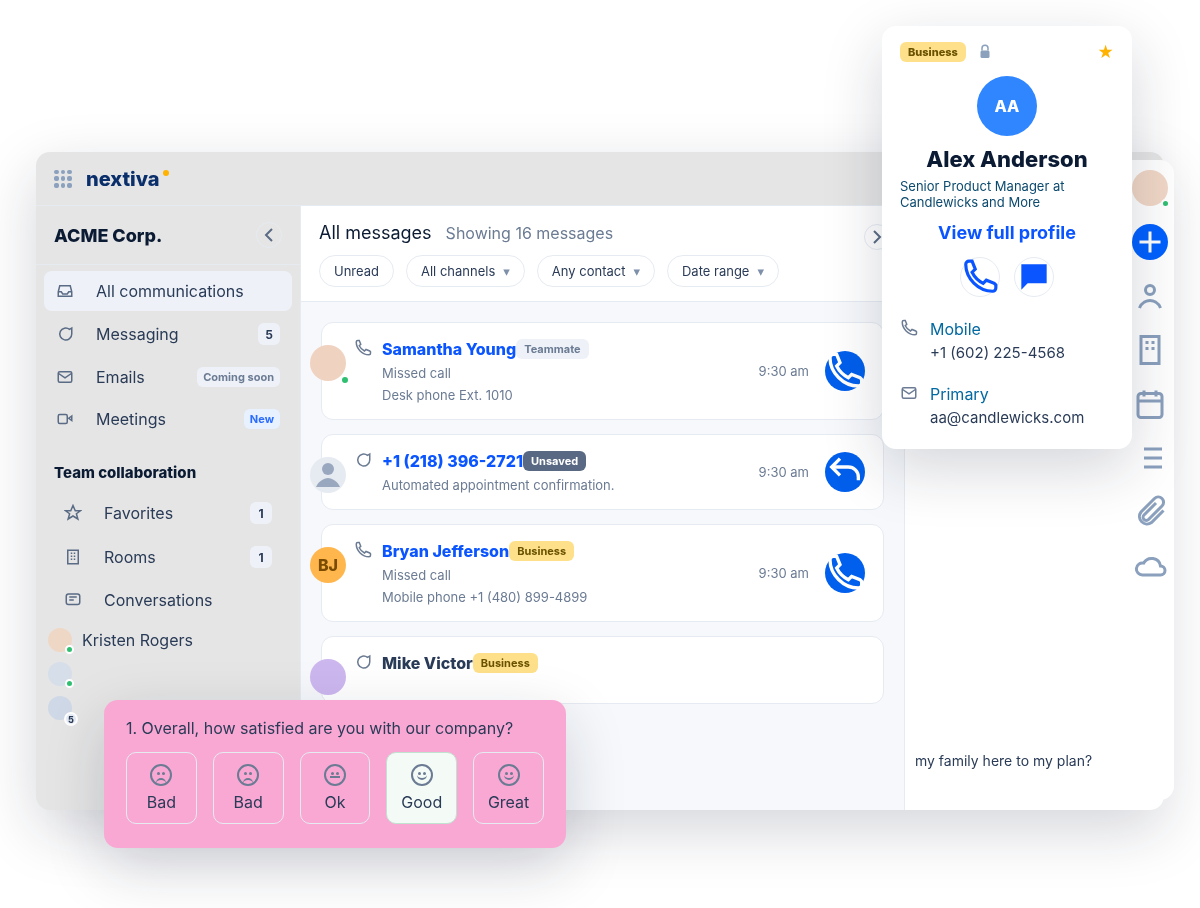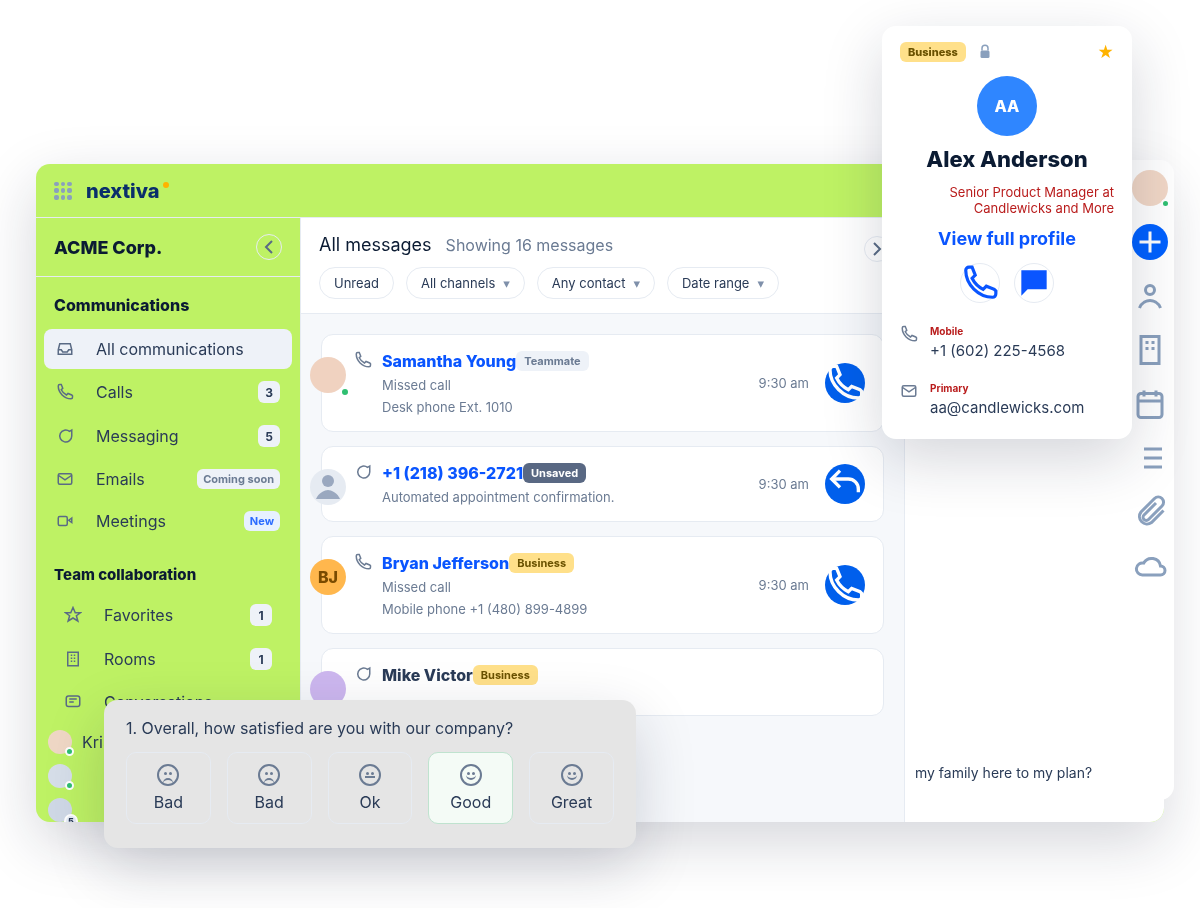--- a/index.html
+++ b/index.html
@@ -3,21 +3,21 @@
 <meta charset="utf-8">
 <style>
   :root{
     --blue:#005fec; --blue2:#0061ff; --text:#0b1b33; --muted:#6b7b93;
     --line:#e6ebf2; --bg:#f4f7fb; --chip:#eef2f8; --badge:#ffe082;
     --green:#2fbf71; --card:#ffffff; --shadow:0 20px 60px rgba(20,30,55,.18);
   }
   *{box-sizing:border-box; font-family:Inter,system-ui,Segoe UI,Arial,sans-serif}
   body{margin:0;background:#fff;color:var(--text);min-width:1200px;height:908px;position:relative;overflow:hidden}
   
-  .app{position:absolute;left:36px;top:164px;width:1128px;height:658px;background:#bef264;border-radius:14px;box-shadow:var(--shadow);overflow:hidden;display:flex;flex-direction:column}
+  .app{position:absolute;left:36px;top:152px;width:1128px;height:658px;background:#e5e5e5;border-radius:14px;box-shadow:var(--shadow);overflow:hidden;display:flex;flex-direction:column}
   .topbar{height:54px;display:flex;align-items:center;gap:14px;padding:0 18px;border-bottom:1px solid var(--line)}
   .grid-icon{width:18px;height:18px;display:grid;grid-template-columns:repeat(3,1fr);grid-gap:2px}
   .grid-icon span{background:#8aa0bd;border-radius:2px}
   .logo{display:flex;align-items:center;gap:6px;font-weight:800;color:#0a2f6b;font-size:20px}
   .logo .dot{width:6px;height:6px;background:#ffb300;border-radius:50%;margin-left:-3px;margin-top:-12px}
   .search{margin-left:auto;display:flex;align-items:center;gap:8px;border:1px solid var(--line);border-radius:8px;height:34px;padding:0 10px;color:var(--muted);width:86px;overflow:hidden}
   .main{flex:1;display:flex;min-height:0}
   
   .sidebar{width:265px;border-right:1px solid var(--line);display:flex;flex-direction:column}
   .org{display:flex;align-items:center;justify-content:space-between;padding:16px 18px;border-bottom:1px solid var(--line)}
@@ -73,30 +73,30 @@
   .rail .ava{background:#f1d7c6;position:relative}
   .rail .ava .dot{position:absolute;right:-2px;bottom:-2px;width:9px;height:9px;border-radius:50%;background:var(--green);border:2px solid #fff}
   
   .profile{position:absolute;right:68px;top:26px;width:250px;background:#fff;border-radius:14px;box-shadow:var(--shadow);padding:16px 18px 22px}
   .p-top{display:flex;align-items:center;gap:10px}
   .p-badge{background:#ffe08a;color:#6b5200;font-size:11px;font-weight:800;border-radius:6px;padding:3px 8px}
   .lock{color:#8aa0bd}
   .star{margin-left:auto;color:#ffb300}
   .p-ava{width:60px;height:60px;border-radius:50%;background:#2f86ff;color:#fff;display:flex;align-items:center;justify-content:center;font-weight:800;margin:14px auto 10px}
   .p-name{text-align:center;font-weight:800;font-size:22px}
-  .p-role{text-align:right;color:#b91c1c;font-size:13px;margin-top:12px}
+  .p-role{text-align:left;color:#0c4a6e;font-size:13px;margin-top:6px}
   .p-link{display:block;text-align:center;color:#0a55ff;font-weight:700;margin-top:12px;font-size:18px}
   .p-actions{display:flex;justify-content:center;gap:14px;margin-top:14px}
   .p-act{width:40px;height:40px;border-radius:50%;border:1px solid var(--line);display:flex;align-items:center;justify-content:center;color:#0a55ff}
   .p-section{margin-top:22px;display:flex;gap:12px}
   .p-section .col{color:#2a3b57}
-  .label{color:#b91c1c;font-size:10px;font-weight:700}
+  .label{color:#0369a1;font-size:16px;font-weight:400}
   .value{font-size:15px;margin-top:4px}
   
-  .survey{position:absolute;left:104px;top:700px;width:532px;background:#e5e5e5;border-radius:14px;box-shadow:var(--shadow);padding:18px 22px 24px}
+  .survey{position:absolute;left:104px;top:700px;width:462px;background:#f9a8d4;border-radius:14px;box-shadow:var(--shadow);padding:18px 22px 24px}
   .s-q{font-size:16px;color:#2a3b57}
   .s-row{display:flex;gap:16px;margin-top:14px}
   .s-opt{flex:1;border:1px solid var(--line);border-radius:10px;height:72px;display:flex;flex-direction:column;align-items:center;justify-content:center;gap:6px;color:#2a3b57}
   .s-opt.sel{border-color:#bfe3cf;background:#f4fbf6}
   .face{width:22px;height:22px;border-radius:50%;border:2px solid #6b7b93;position:relative}
   .face::before,.face::after{content:"";position:absolute;top:6px;width:3px;height:3px;background:#6b7b93;border-radius:50%}
   .face::before{left:5px}.face::after{right:5px}
   .mouth{position:absolute;left:4px;right:4px;bottom:4px;height:6px;border-bottom:2px solid #6b7b93;border-radius:0 0 10px 10px}
   .mouth.flat{border-bottom:2px solid #6b7b93;border-radius:0;height:0;bottom:6px}
   .mouth.sad{border-top:2px solid #6b7b93;border-bottom:none;border-radius:10px 10px 0 0;top:12px;bottom:auto;height:6px}
@@ -140,41 +140,29 @@
     <aside class="sidebar">
       <div class="org">
         <h2>ACME Corp.</h2>
         <div class="caret-btn">
           <svg viewBox="0 0 24 24" width="14" height="14" fill="none" stroke="#5a6b85" stroke-width="2">
               <path d="M15 6l-6 6 6 6"></path>
             </svg>
         </div>
       </div>
 
-      <div class="section-title">Communications</div>
       <nav class="nav">
         <div class="nav-item active">
           <span class="i">
               <svg viewBox="0 0 24 24" fill="none" stroke="#5a6b85" stroke-width="2">
                 <path d="M3 13h4l2 3h6l2-3h4"></path>
                 <path d="M5 5h14l2 8v6H3v-6z"></path>
               </svg>
             </span>
           <span>All communications</span>
-        </div>
-        <div class="nav-item">
-          <span class="i">
-              <svg viewBox="0 0 24 24" fill="none" stroke="#5a6b85" stroke-width="2">
-                <path d="M22 17v2a2 2 0 0 1-2 2c-9 0-17-8-17-17A2 2 0 0 1 5 2h2l2 5-2 2c1.5 3 4 5.5 7 7l2-2 5 2z"></path>
-              </svg>
-            </span>
-          <span>Calls</span>
-          <span class="right">
-              <span class="count">3</span>
-            </span>
         </div>
         <div class="nav-item">
           <span class="i">
               <svg viewBox="0 0 24 24" fill="none" stroke="#5a6b85" stroke-width="2">
                 <path d="M21 12a8 8 0 1 1-3-6.2L21 4v8z"></path>
               </svg>
             </span>
           <span>Messaging</span>
           <span class="right">
               <span class="count">5</span>

